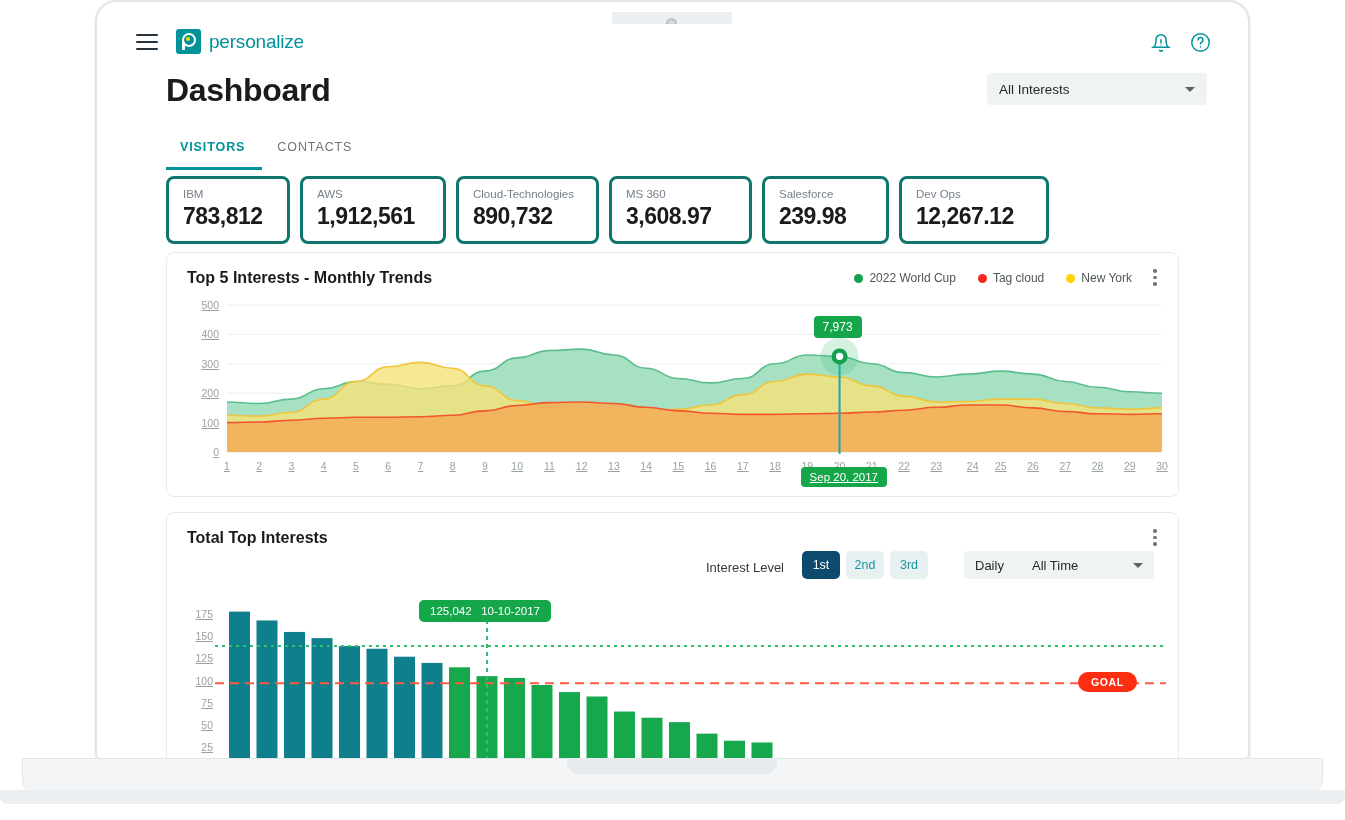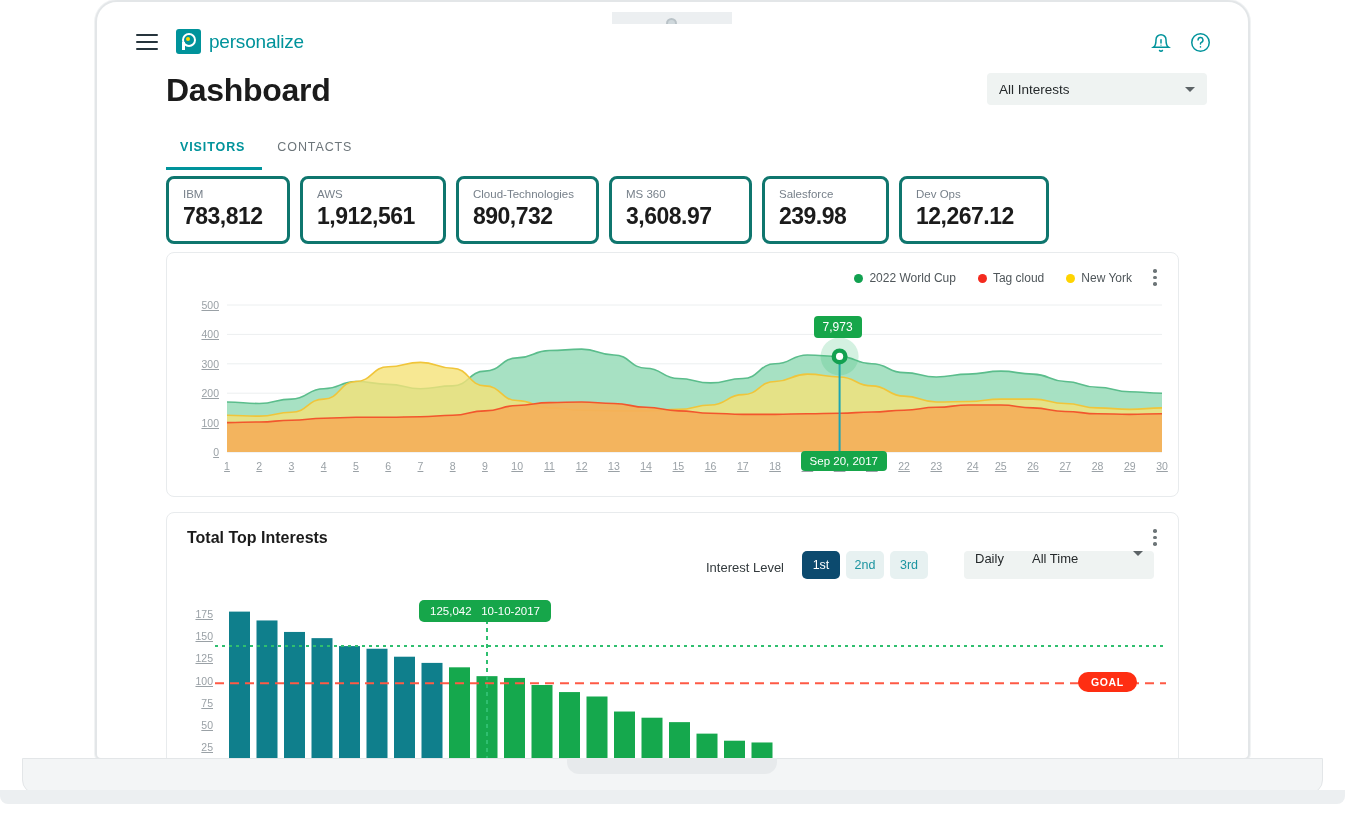--- a/index.html
+++ b/index.html
@@ -247,21 +247,21 @@
     width: 38px; height: 28px; border-radius: 5px;
     background: #e7f1f1; color: #1c94a0;
     font-size: 12.5px; display: flex;
     align-items: center; justify-content: center;
     cursor: pointer;
   }
   .seg.active { background: #0c4a6e; color: #fff; }
   .dd {
     position: absolute; top: 38px; height: 28px;
     background: #eff3f2; border-radius: 4px;
-    display: flex; padding: 0 11px;
+    display: flex; align-items: center; padding: 0 11px;
     gap: 3px; cursor: pointer;
   }
   #dd-daily { right: 117px; width: 97px; }
   #dd-alltime { right: 24px; width: 133px; }
   .dd .label { font-size: 13px; color: #25292b; flex: 1; }
 
   .bar-area { position: absolute; left: 0; top: 82px; width: 1013px; height: 178px; overflow: hidden; }
 
   .goal-pill {
     position: absolute;
@@ -352,20 +352,21 @@
       <div class="kpi-label">Salesforce</div>
       <div class="kpi-value">239.98</div>
     </div>
     <div class="kpi" style="width:150px">
       <div class="kpi-label">Dev Ops</div>
       <div class="kpi-value">12,267.12</div>
     </div>
   </div>
 
   <div class="panel" id="panel-trends">
+    <div class="panel-title">Top 5 Interests - Monthly Trends</div>
 
     <div class="legend">
       <div class="legend-item">
         <span class="legend-dot" id="lg0" style="background: rgb(18, 161, 80);"></span>
         <span class="legend-label">2022 World Cup</span>
       </div>
       <div class="legend-item">
         <span class="legend-dot" id="lg1" style="background: rgb(244, 42, 30);"></span>
         <span class="legend-label">Tag cloud</span>
       </div>
@@ -434,21 +435,21 @@
           <div class="axis-label" style="left: 759.31px; top: 165px; width: 20px; text-align: center;">23</div>
           <div class="axis-label" style="left: 791.552px; top: 165px; width: 20px; text-align: right;">24</div>
           <div class="axis-label" style="left: 823.793px; top: 165px; width: 20px; text-align: center;">25</div>
           <div class="axis-label" style="left: 856.034px; top: 165px; width: 20px; text-align: center;">26</div>
           <div class="axis-label" style="left: 888.276px; top: 165px; width: 20px; text-align: center;">27</div>
           <div class="axis-label" style="left: 920.517px; top: 165px; width: 20px; text-align: center;">28</div>
           <div class="axis-label" style="left: 952.759px; top: 165px; width: 20px; text-align: center;">29</div>
           <div class="axis-label" style="left: 985px; top: 165px; width: 20px; text-align: center;">30</div>
         </div>
       <div class="tip-green" id="tip-value" style="left: 646.586px; top: 21.45px;">7,973</div>
-      <div class="tip-green" id="tip-date" style="left: 633.586px; top: 156px; font-size: 11.5px;">Sep 20, 2017</div>
+      <div class="tip-green" id="tip-date" style="left: 633.586px; top: 172px; font-size: 11.5px; text-decoration: underline;">Sep 20, 2017</div>
     </div>
   </div>
 
   <div class="panel" id="panel-total">
     <div class="panel-title">Total Top Interests</div>
 
     <div class="il-label">Interest Level</div>
 
     <div class="seg-group">
       <div class="seg active">1st</div>

